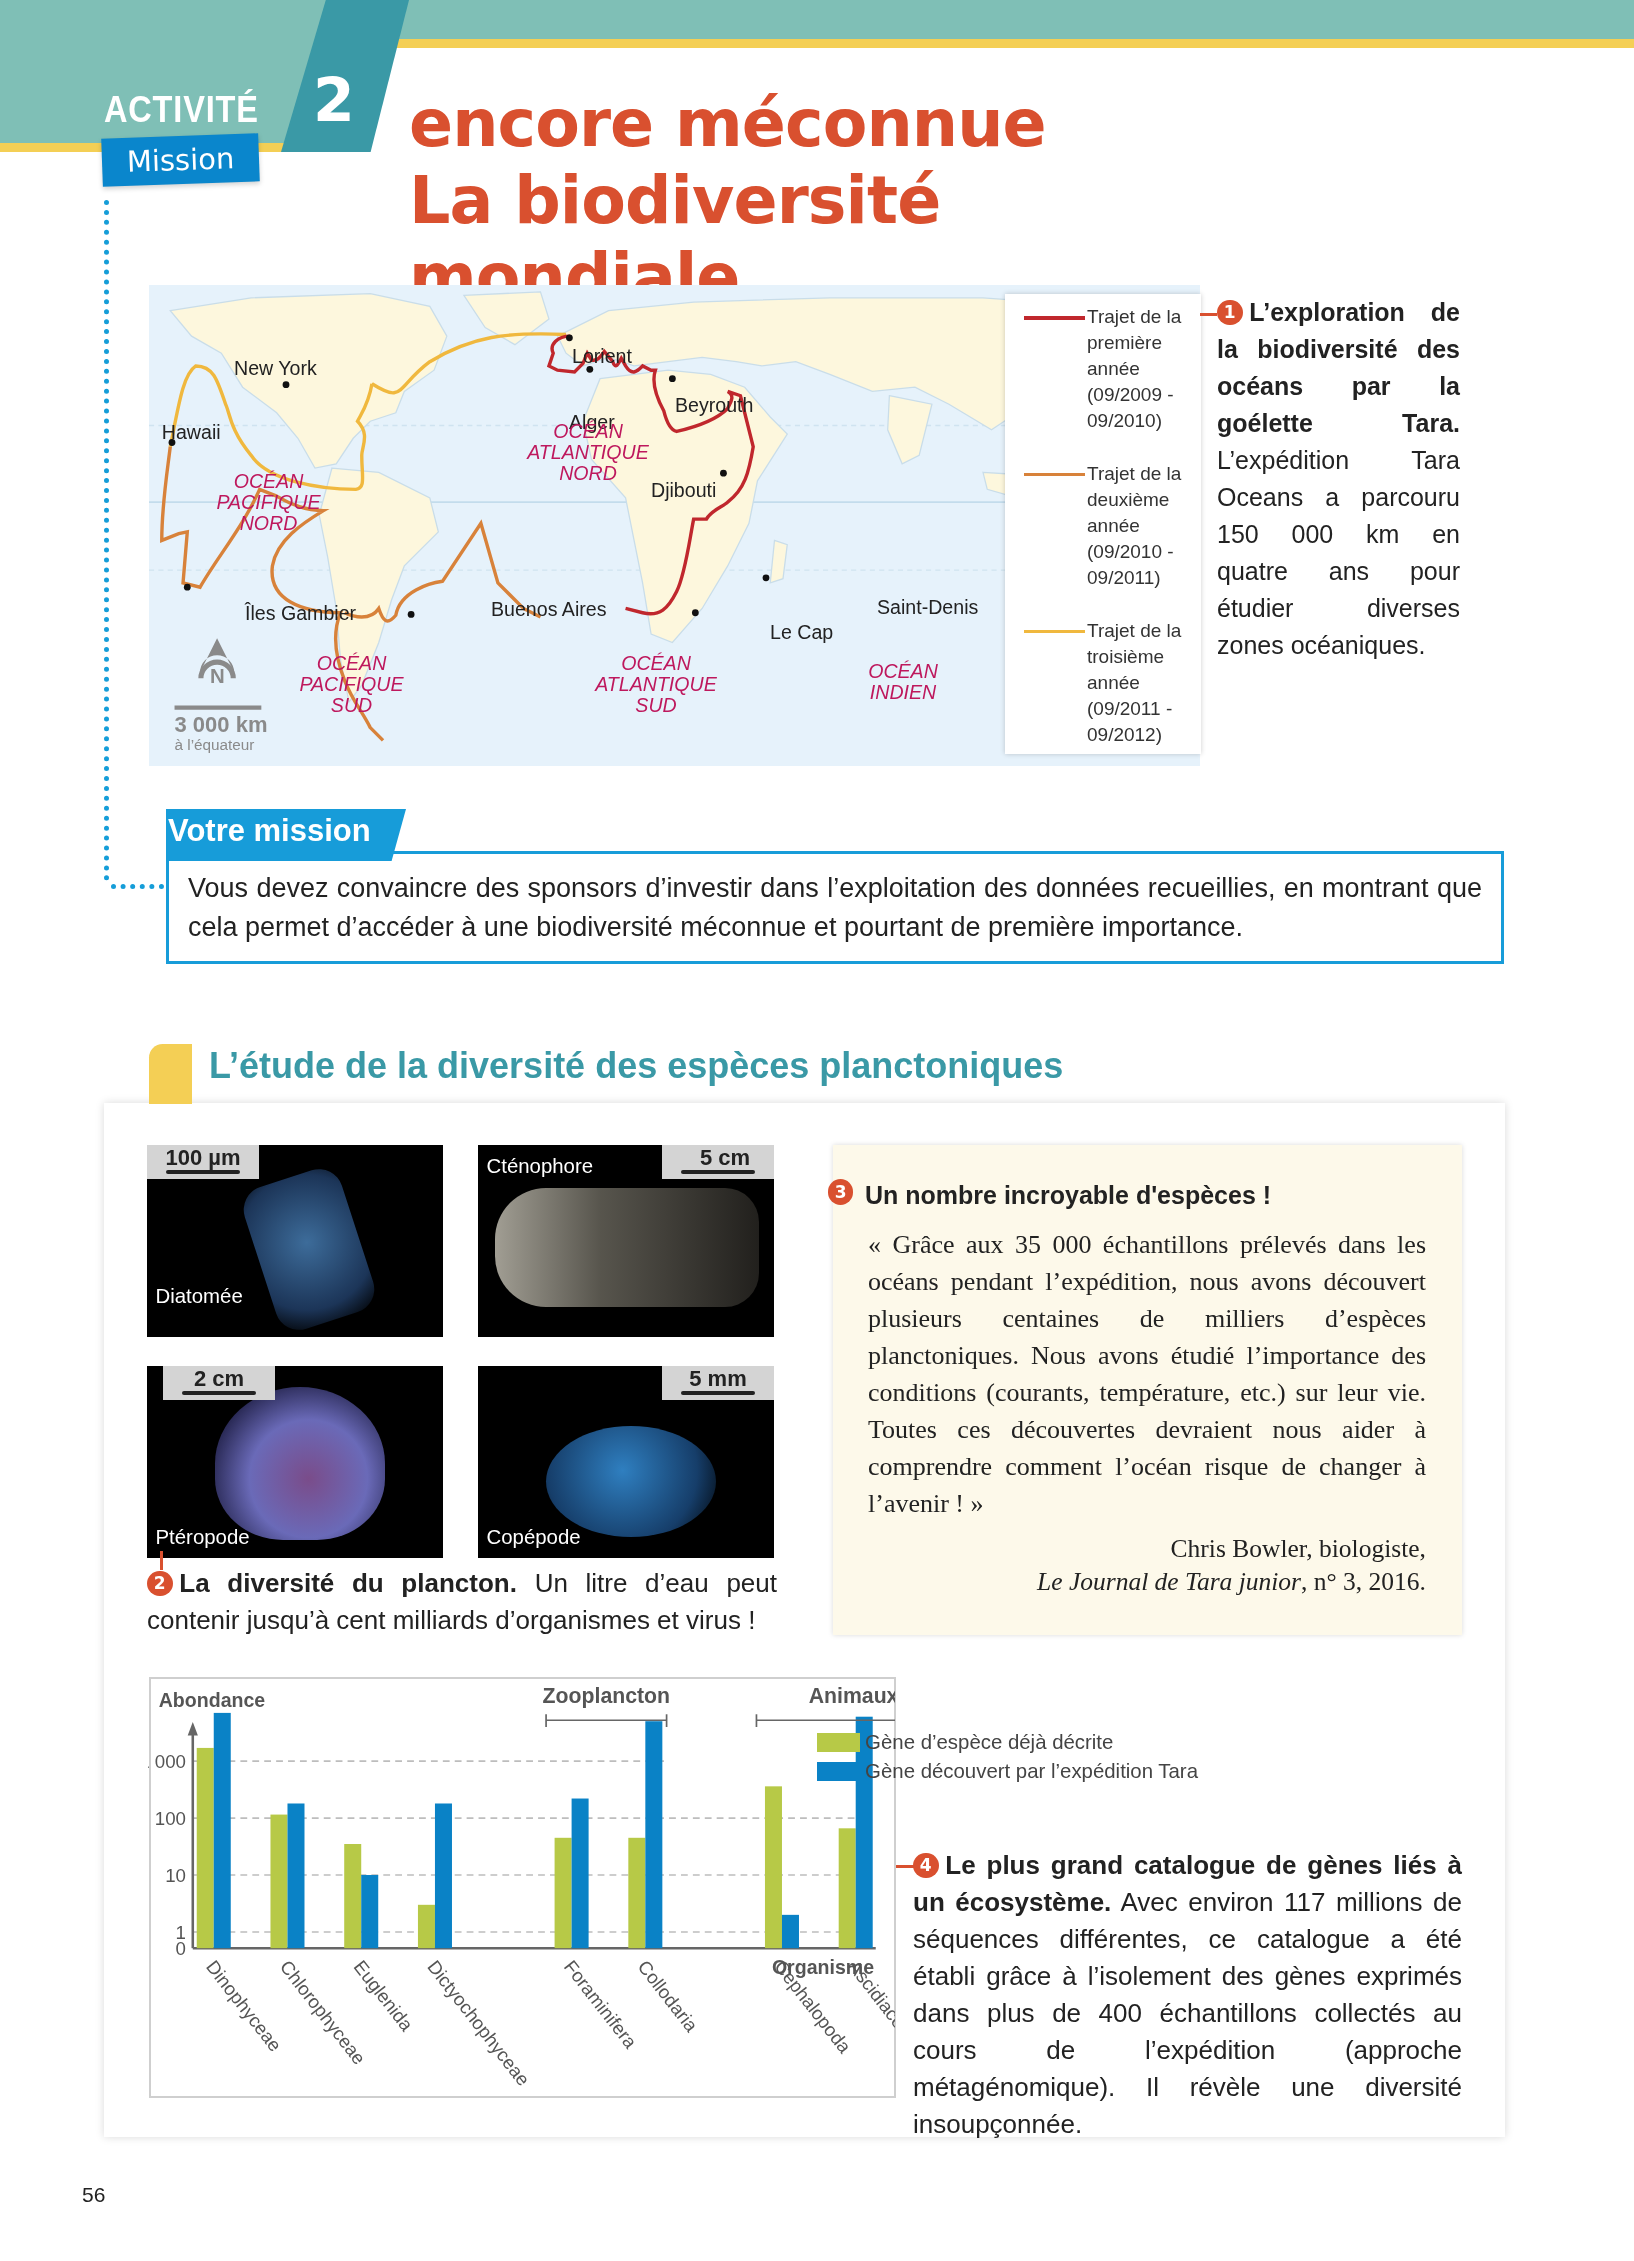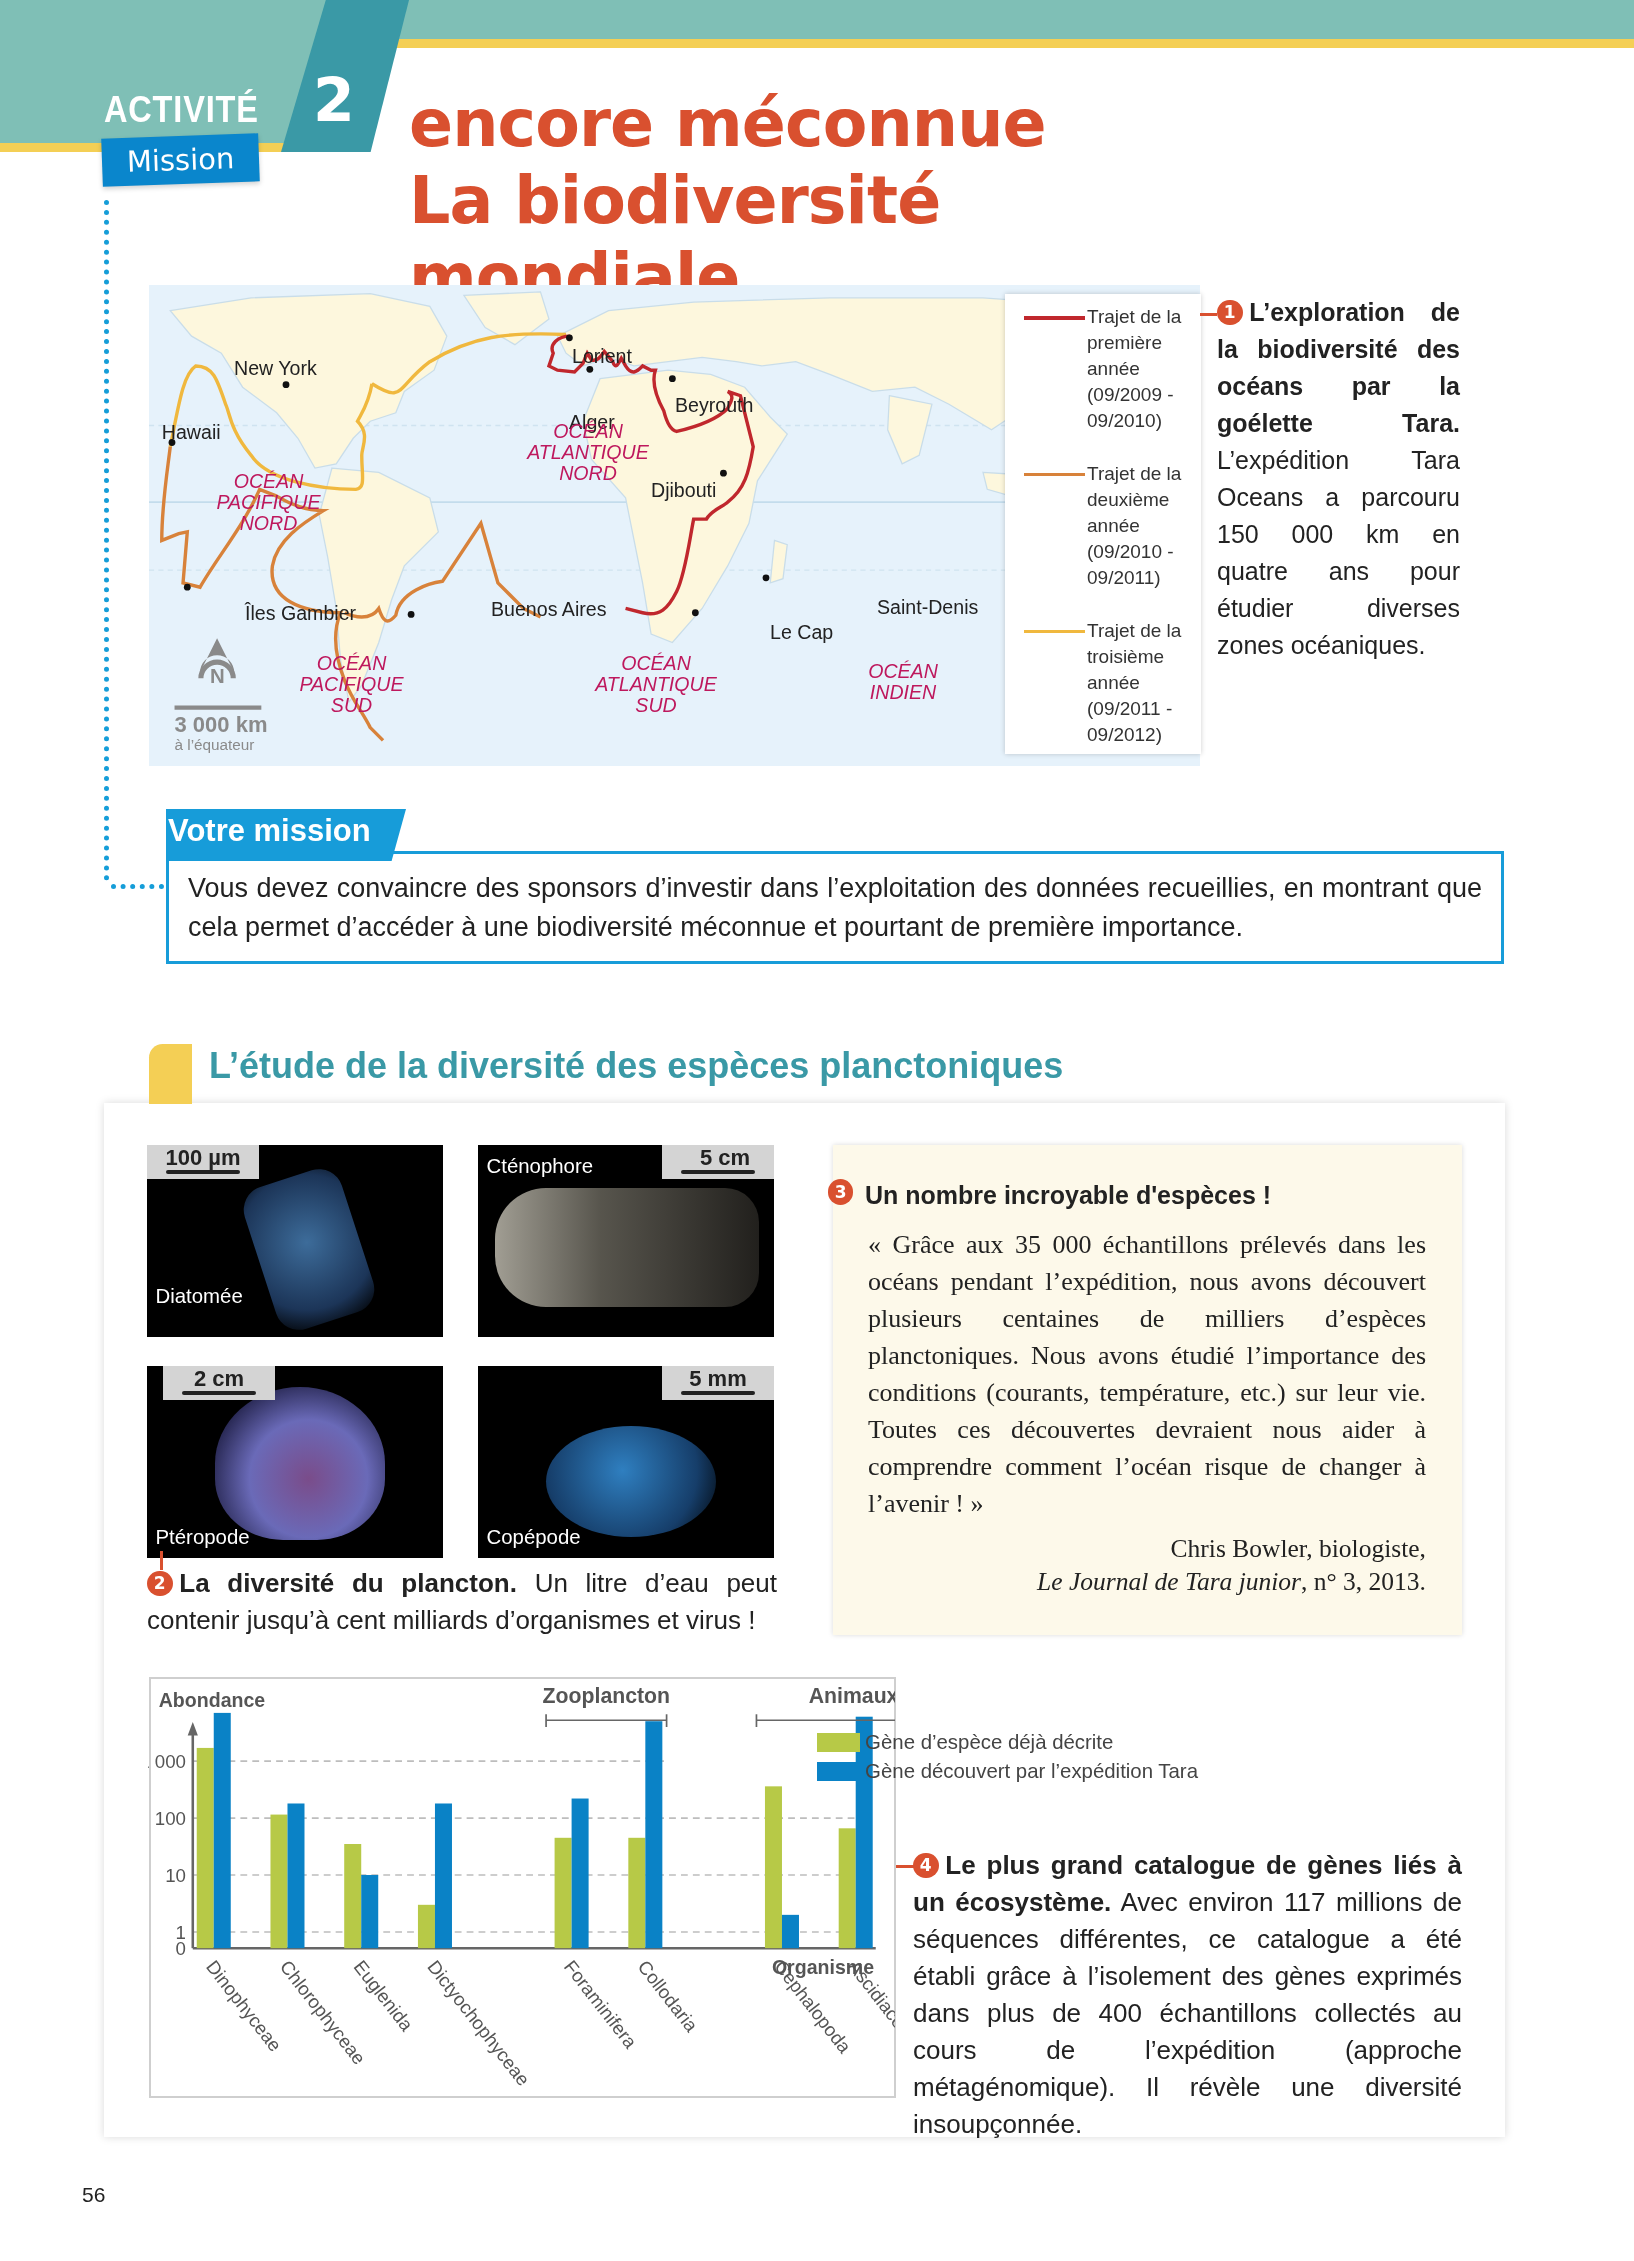--- a/index.html
+++ b/index.html
@@ -233,21 +233,21 @@
 <div class="abs" id="cap2">
   <span class="num-badge">2</span><b>La diversité du plancton.</b> <span>Un litre d’eau peut contenir jusqu’à cent milliards d’organismes et virus !</span>
 </div>
 
 <div class="abs" id="quote">
   <div class="abs" style="left:-5.1px;top:34px;"><span class="num-badge">3</span></div>
   <div class="abs" id="quote-title">Un nombre incroyable d'espèces !</div>
   <div class="abs" id="quote-body">« Grâce aux 35 000 échantillons prélevés dans les océans pendant l’expédition, nous avons découvert plusieurs centaines de milliers d’espèces planctoniques. Nous avons étudié l’importance des conditions (courants, température, etc.) sur leur vie. Toutes ces découvertes devraient nous aider à comprendre comment l’océan risque de changer à l’avenir ! »</div>
   <div class="abs" id="quote-src">
     <div>Chris Bowler, biologiste,</div>
-    <div><i>Le Journal de Tara junior</i><span>, n° 3, 2013.</span></div>
+    <div><i>Le Journal de Tara junior</i><span>, n° 3, 2016.</span></div>
   </div>
 </div>
 
 <div class="abs" id="chart">
   <svg id="chart-svg" width="747" height="421" viewBox="0 0 877 495">
       <text x="44" y="328" text-anchor="end" font-size="22" font-family="Liberation Sans, sans-serif" fill="#555">0</text>
       <line x1="52" y1="301" x2="840" y2="301" stroke="#bdbdbd" stroke-width="2" stroke-dasharray="8 6"></line>
       <text x="44" y="309" text-anchor="end" font-size="22" font-family="Liberation Sans, sans-serif" fill="#555">1</text>
       <line x1="52" y1="234" x2="840" y2="234" stroke="#bdbdbd" stroke-width="2" stroke-dasharray="8 6"></line>
       <text x="44" y="242" text-anchor="end" font-size="22" font-family="Liberation Sans, sans-serif" fill="#555">10</text>

